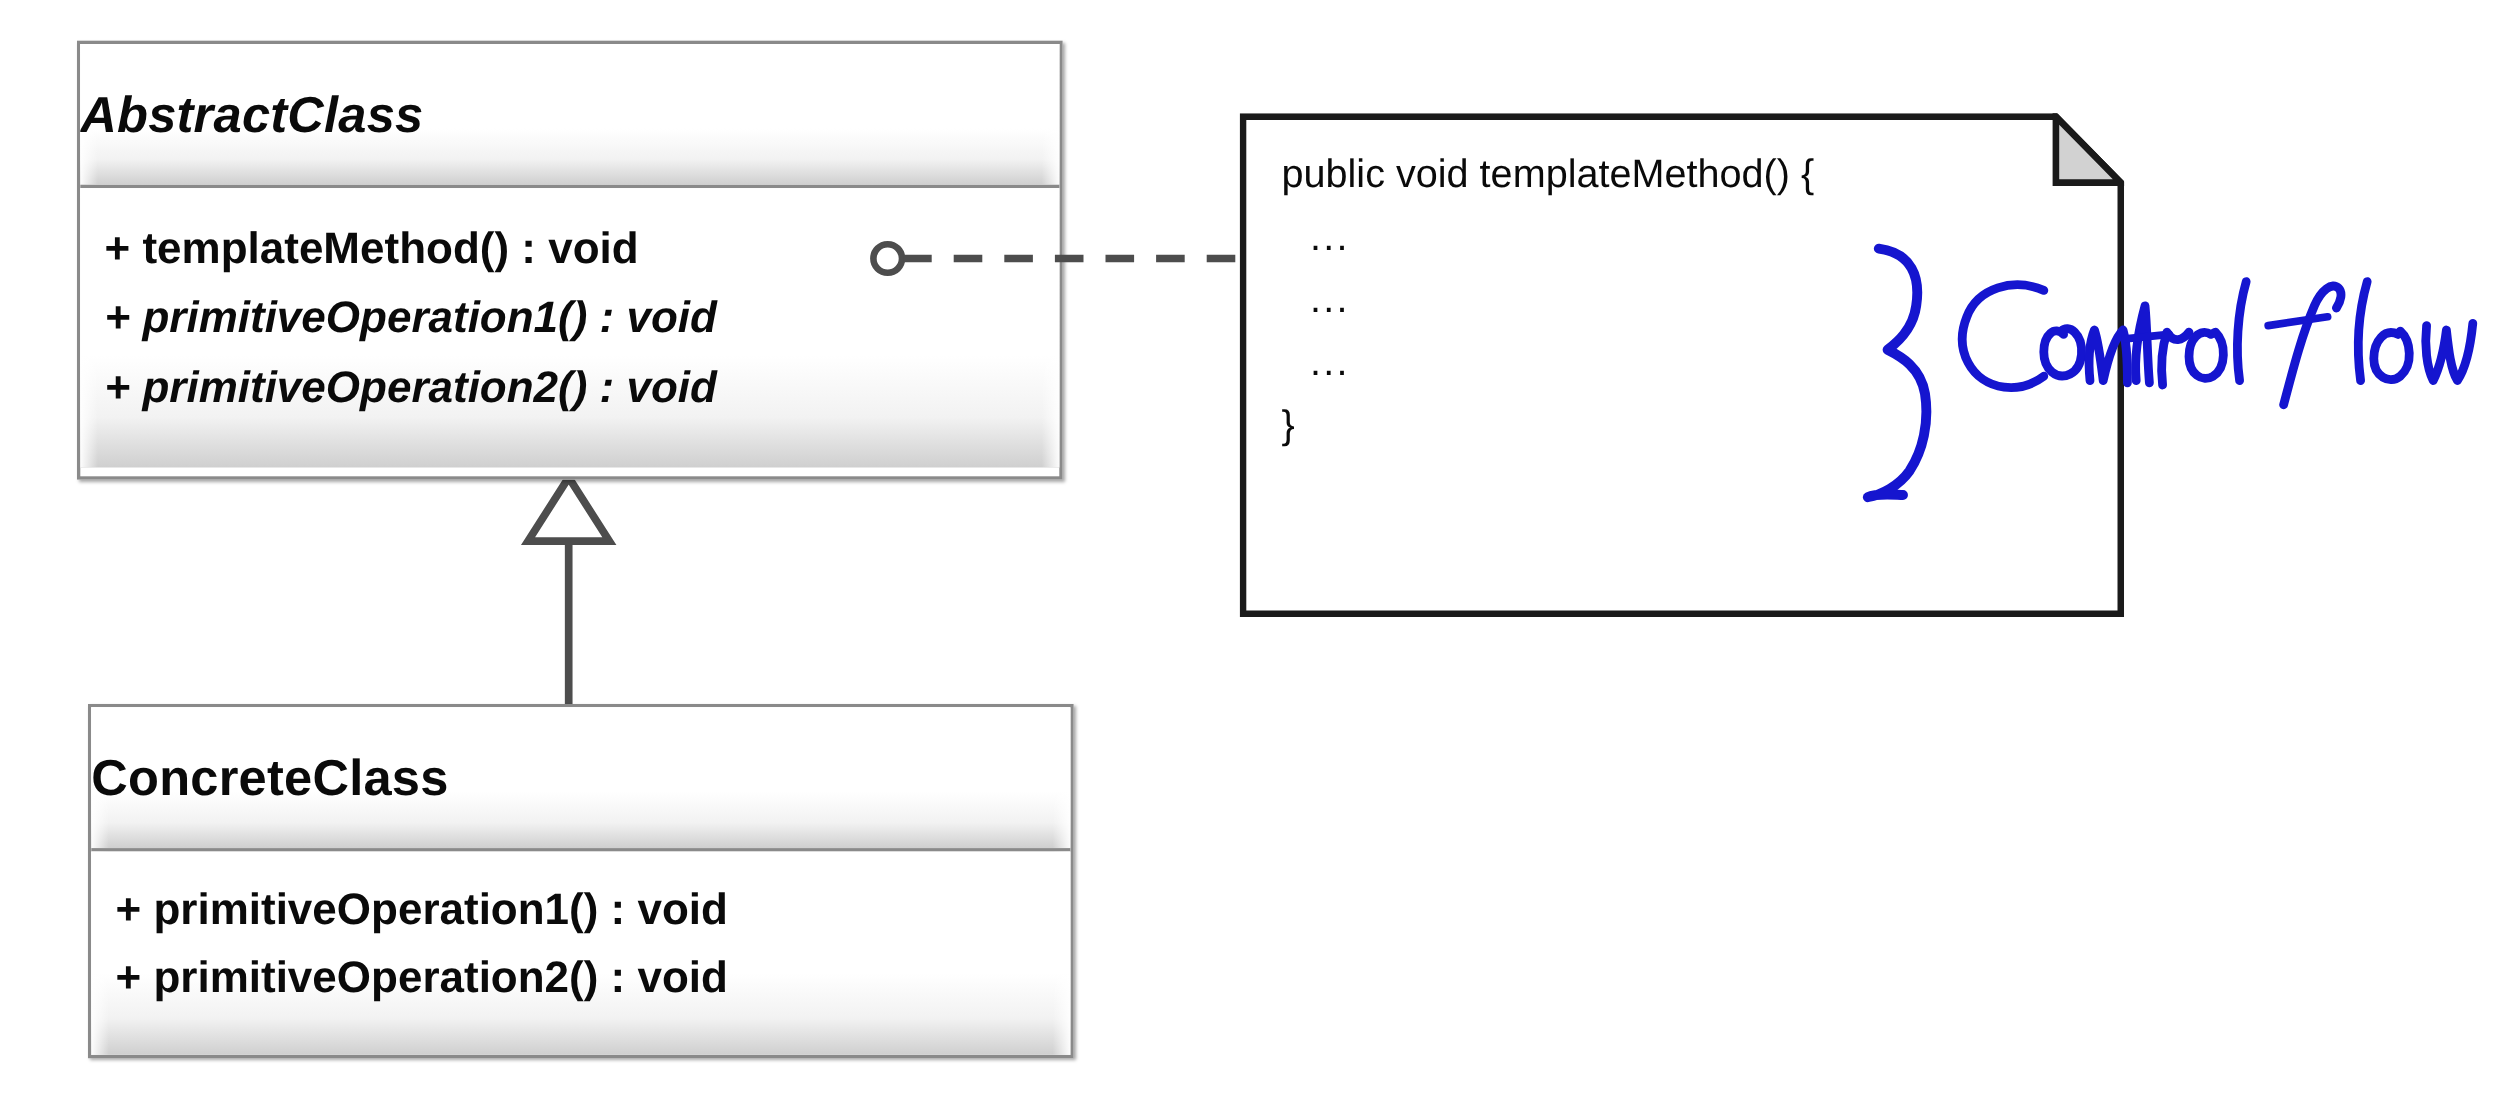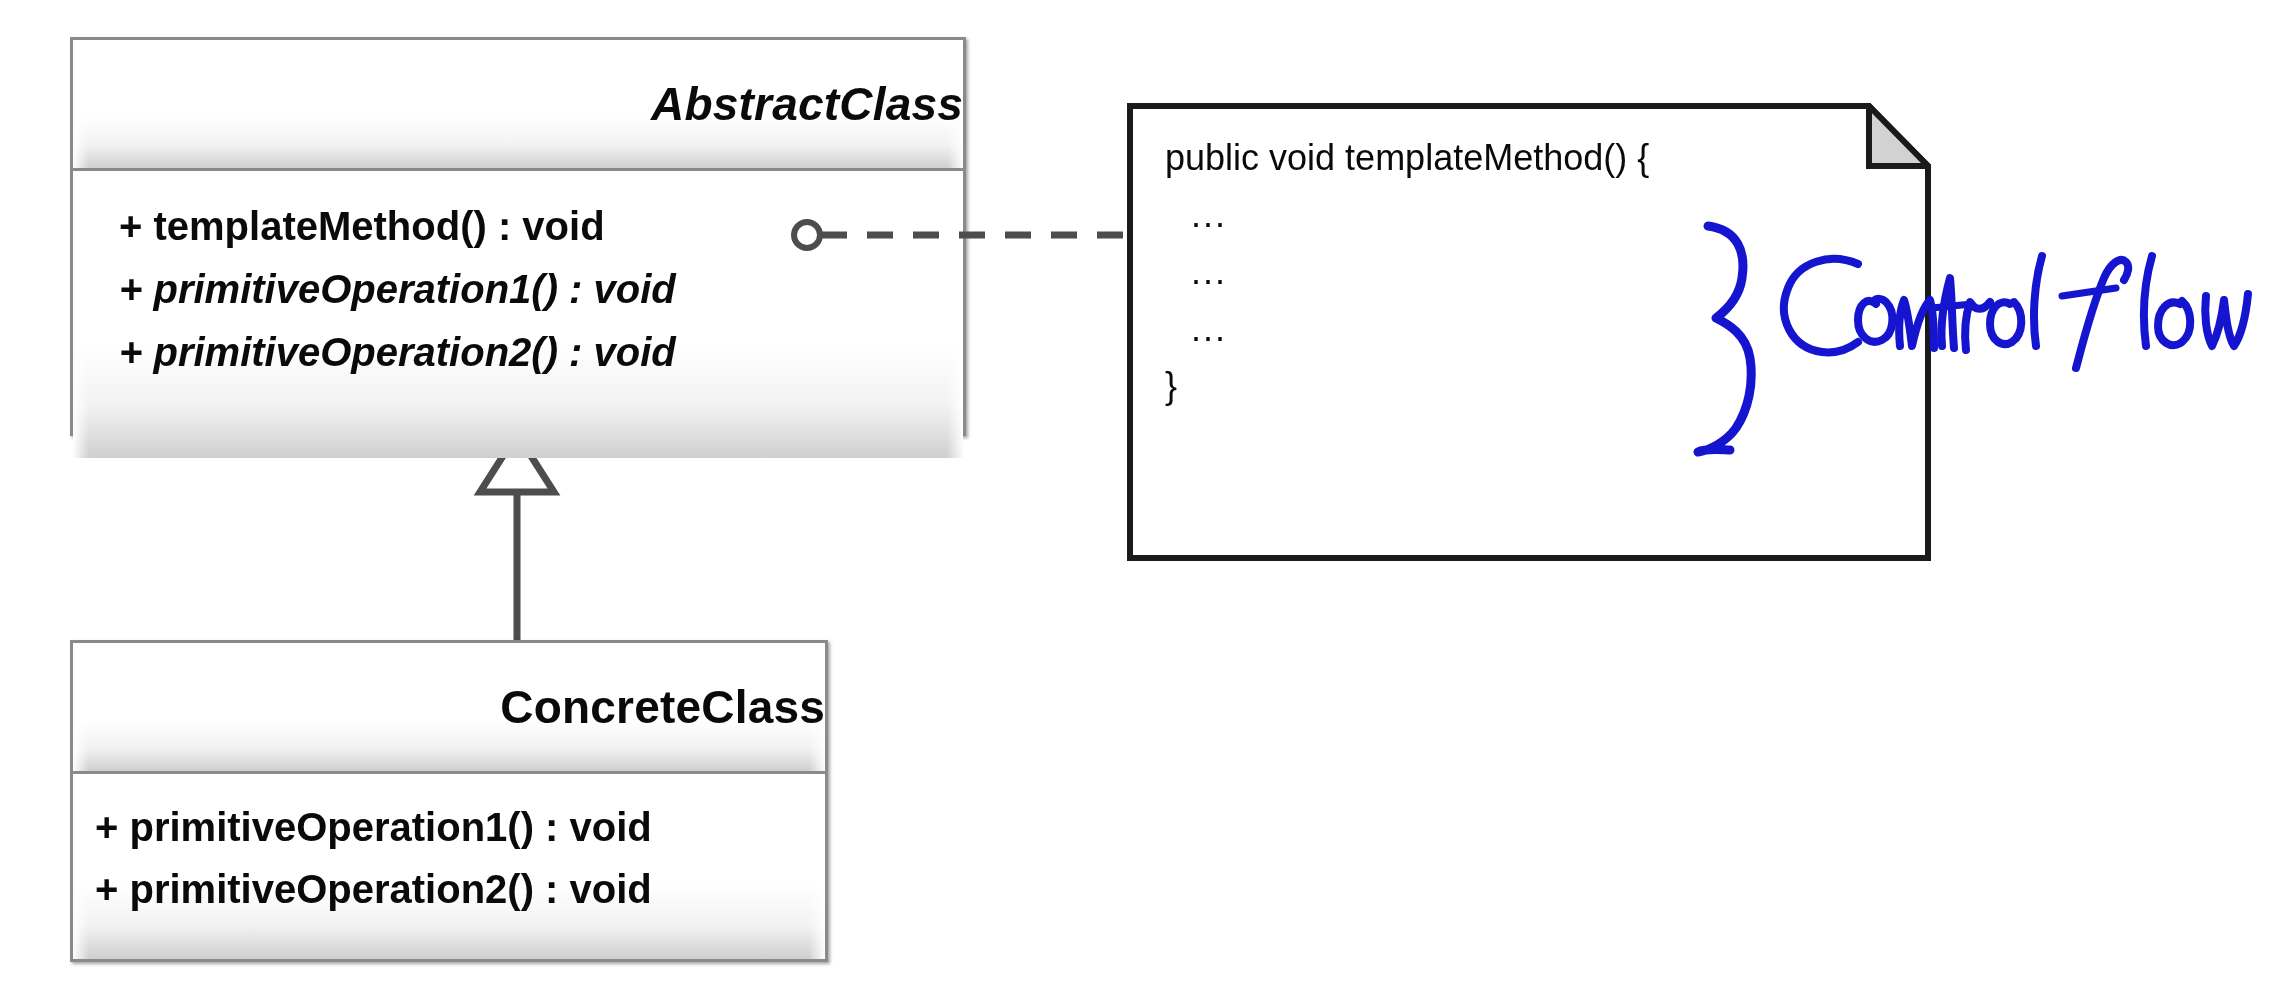--- a/index.html
+++ b/index.html
@@ -40,21 +40,21 @@
     background:
       linear-gradient(to right,  rgba(255,255,255,0.95) 0px, rgba(255,255,255,0) 16px),
       linear-gradient(to left,   rgba(255,255,255,0.95) 0px, rgba(255,255,255,0) 16px),
       linear-gradient(to bottom, rgba(255,255,255,0.95) 0px, rgba(255,255,255,0) 14px);
   }
   .uml-compartment + .uml-compartment {
     border-top: 3px solid #8a8a8a;
   }
 
   .class-title {
-    text-align: right;
+    text-align: left;
     font-weight: bold;
     color: #0a0a0a;
     letter-spacing: 0.2px;
     position: relative;
     z-index: 2;
   }
   .class-title.italic { font-style: italic; }
 
   .member-list {
     position: relative;
@@ -65,36 +65,36 @@
     font-weight: bold;
     white-space: nowrap;
   }
   .member.italic { font-style: italic; }
 
   
   #abstract-class {
     left: 70px; top: 37px; width: 896px; height: 399px;
   }
   #abstract-class .c-title { height: 128px; }
-  #abstract-class .c-members { height: 290px; padding-left: 24px; }
+  #abstract-class .c-members { height: 257px; }
   #abstract-class .class-title {
     font-size: 46px;
     line-height: 128px;
   }
   #abstract-class .member-list {
     padding: 24px 0 0 22px;
   }
   #abstract-class .member {
     font-size: 40px;
     line-height: 63px;
   }
 
   
   #concrete-class {
-    left: 70px; top: 640px; width: 758px; height: 322px;
+    left: 80px; top: 640px; width: 896px; height: 322px;
   }
   #concrete-class .c-title { height: 128px; }
   #concrete-class .c-members { height: 188px; }
   #concrete-class .class-title {
     font-size: 46px;
     line-height: 128px;
   }
   #concrete-class .member-list {
     padding: 22px 0 0 22px;
   }

